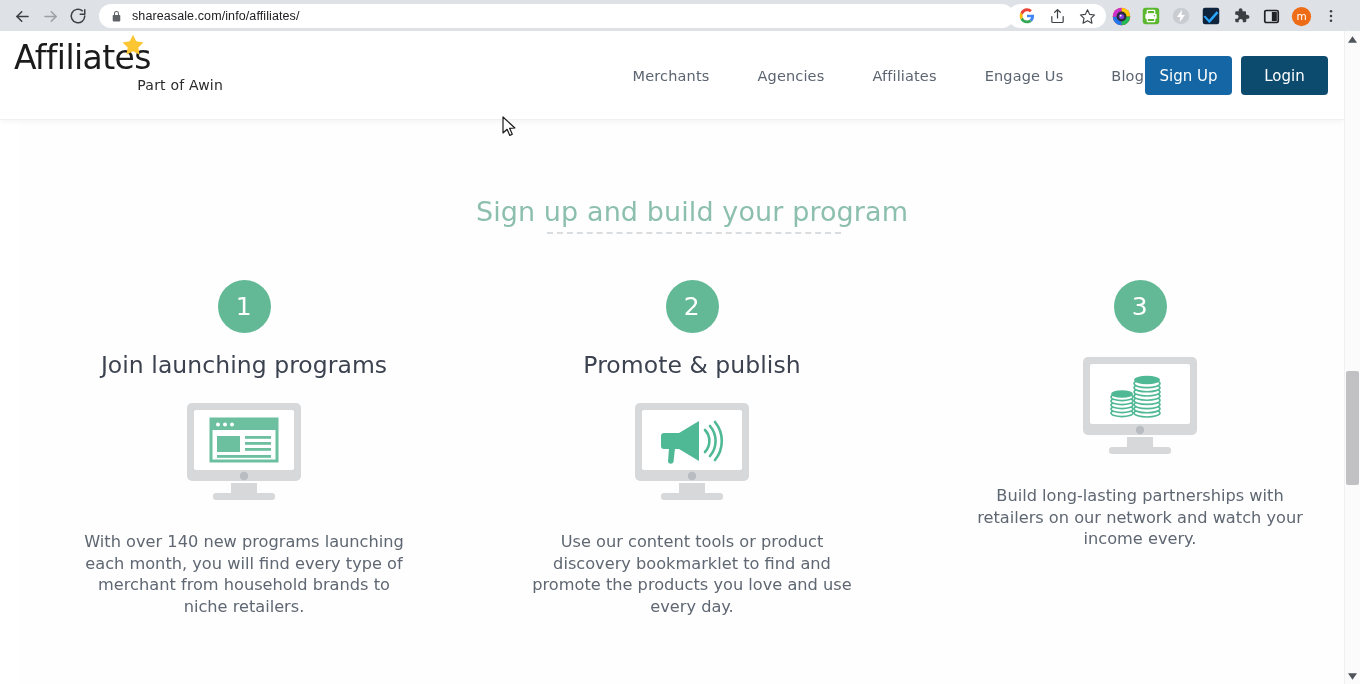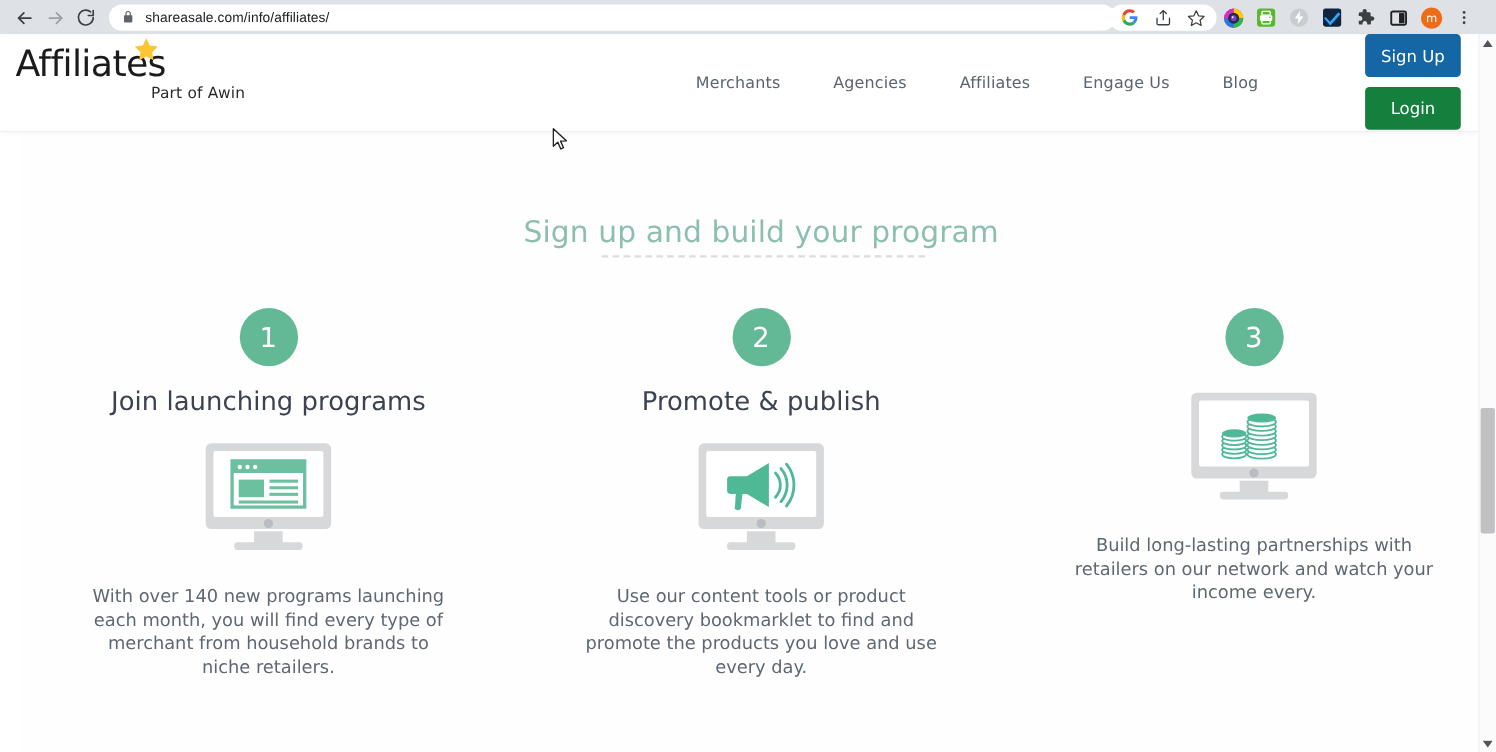--- a/index.html
+++ b/index.html
@@ -131,36 +131,35 @@
     font-family: "DejaVu Sans", sans-serif;
   }
 
   .hdr-btns {
     position: absolute;
     right: 16px; top: 0;
     height: 89px;
     display: flex;
     align-items: center;
     gap: 9px;
-    flex-direction: column;
   }
   .btn {
     height: 39px;
     border-radius: 4px;
     display: flex;
     align-items: center;
     justify-content: center;
     font-size: 15px;
     color: #ffffff;
     padding: 0 19px;
     white-space: nowrap;
     font-family: "DejaVu Sans", sans-serif;
   }
   .btn-signup { background: #1467a4; width: 87px; }
-  .btn-login  { background: #15803d; width: 87px; }
+  .btn-login  { background: #0c4a6e; width: 87px; }
 
   
   .page {
     position: absolute;
     top: 120px; left: 0;
     width: 1344px;
     height: 564px;
     background: #fefefe;
     overflow: hidden;
     margin-left: 20px;

